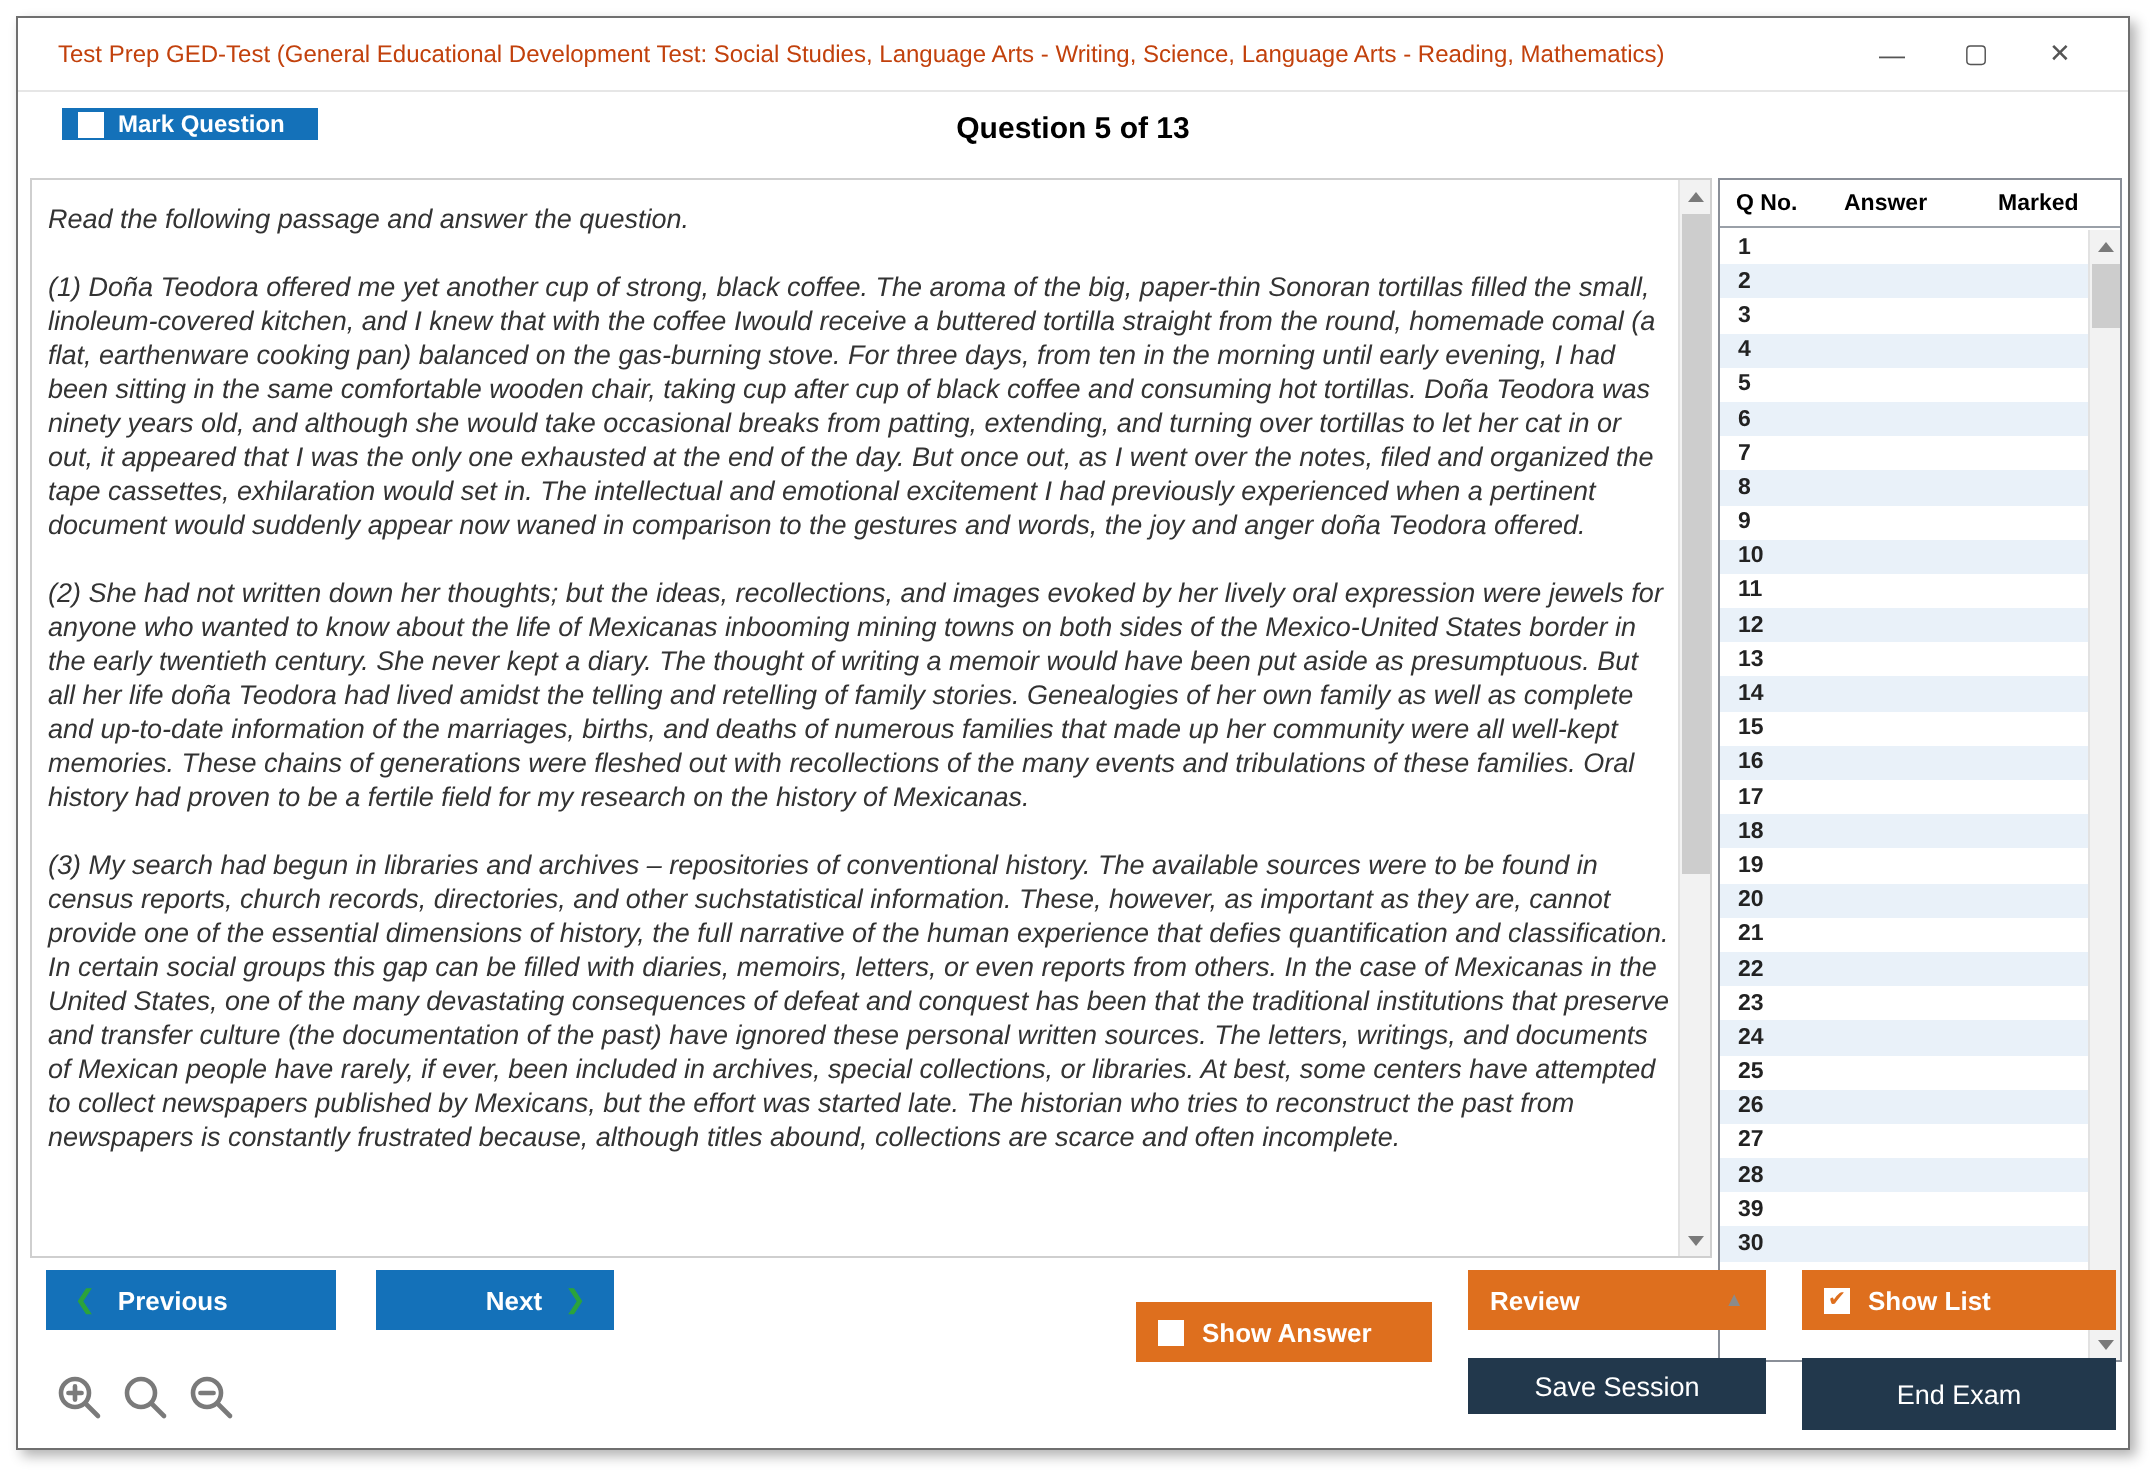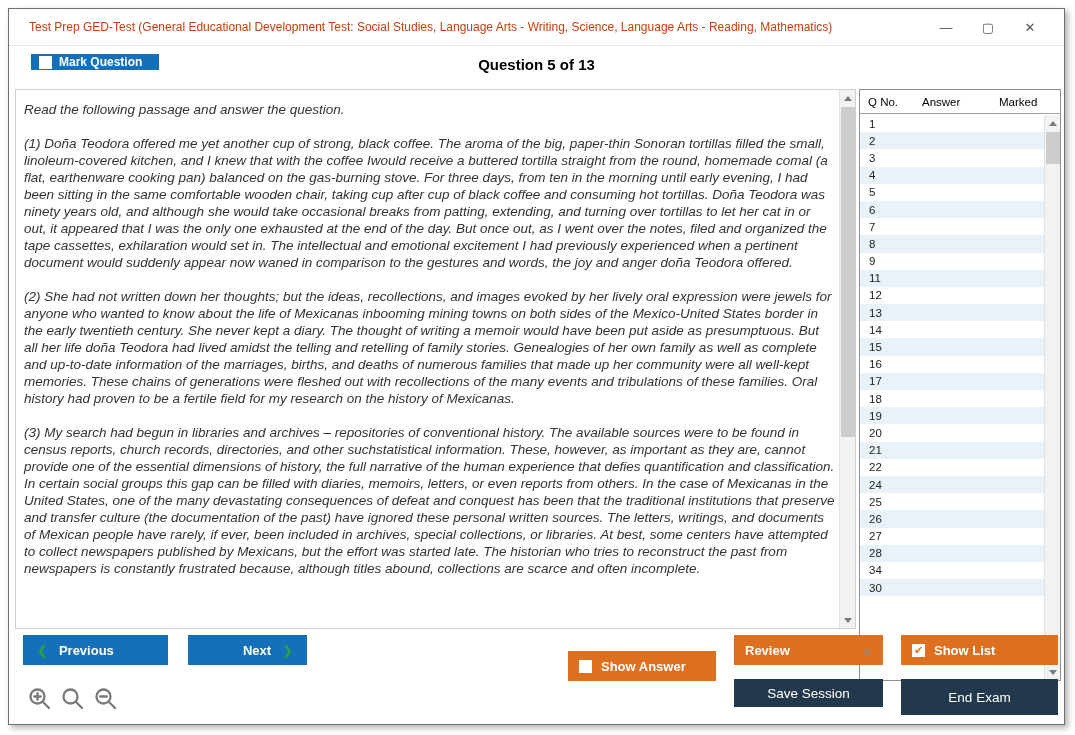--- a/index.html
+++ b/index.html
@@ -67,21 +67,21 @@
     display: flex; align-items: center; justify-content: center; cursor: pointer;
   }
   .vscroll .arr.up { top: 0; }
   .vscroll .arr.down { bottom: 0; }
   .tri-up { width: 0; height: 0; border-left: 4px solid transparent; border-right: 4px solid transparent; border-bottom: 5px solid #7a7a7a; }
   .tri-down { width: 0; height: 0; border-left: 4px solid transparent; border-right: 4px solid transparent; border-top: 5px solid #7a7a7a; }
   .thumb { position: absolute; left: 1px; width: 14px; background: #cdcdcd; cursor: pointer; }
   
   .sidebar {
     position: absolute; left: 850px; top: 80px; width: 202px; height: 592px;
-    border: 1px solid #8a8f98; background: #fff;
+    border: 1px solid #8a8f98; background: #fff; font-weight: bold;
   }
   .sidebar-header {
     position: relative; height: 24px; display: flex; align-items: center;
     border-bottom: 1px solid #9aa0a8; font-size: 11.5px; color: #000; background: #fff;
   }
   .col-qno    { margin-left: 8px; width: 54px; }
   .col-answer { width: 77px; }
   .col-marked { flex: 1; }
   .sidebar-list { position: absolute; left: 0; top: 25px; right: 16px; bottom: 0; overflow: hidden; }
   .qrow {
@@ -161,38 +161,40 @@
     <div class="sidebar-list">
         <div class="qrow">1</div>
         <div class="qrow">2</div>
         <div class="qrow">3</div>
         <div class="qrow">4</div>
         <div class="qrow">5</div>
         <div class="qrow">6</div>
         <div class="qrow">7</div>
         <div class="qrow">8</div>
         <div class="qrow">9</div>
+        <div class="qrow">10</div>
         <div class="qrow">11</div>
         <div class="qrow">12</div>
         <div class="qrow">13</div>
         <div class="qrow">14</div>
         <div class="qrow">15</div>
         <div class="qrow">16</div>
         <div class="qrow">17</div>
         <div class="qrow">18</div>
         <div class="qrow">19</div>
         <div class="qrow">20</div>
         <div class="qrow">21</div>
         <div class="qrow">22</div>
+        <div class="qrow">23</div>
         <div class="qrow">24</div>
         <div class="qrow">25</div>
         <div class="qrow">26</div>
         <div class="qrow">27</div>
         <div class="qrow">28</div>
-        <div class="qrow">34</div>
+        <div class="qrow">39</div>
         <div class="qrow">30</div>
       </div>
     <div class="vscroll">
       <span class="arr up">
           <span class="tri-up"></span>
         </span>
       <span class="thumb" style="top:17px; height:32px;"></span>
       <span class="arr down">
           <span class="tri-down"></span>
         </span>

